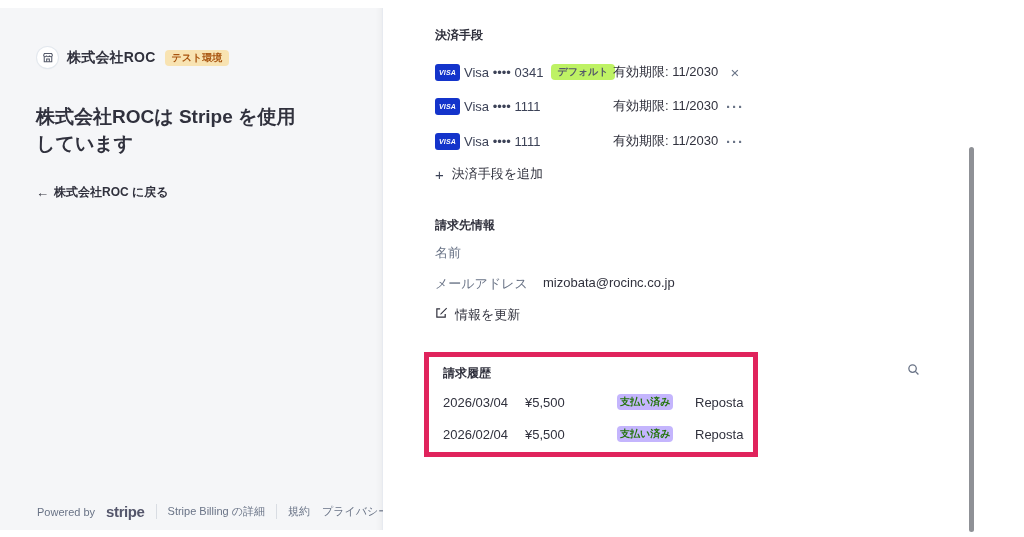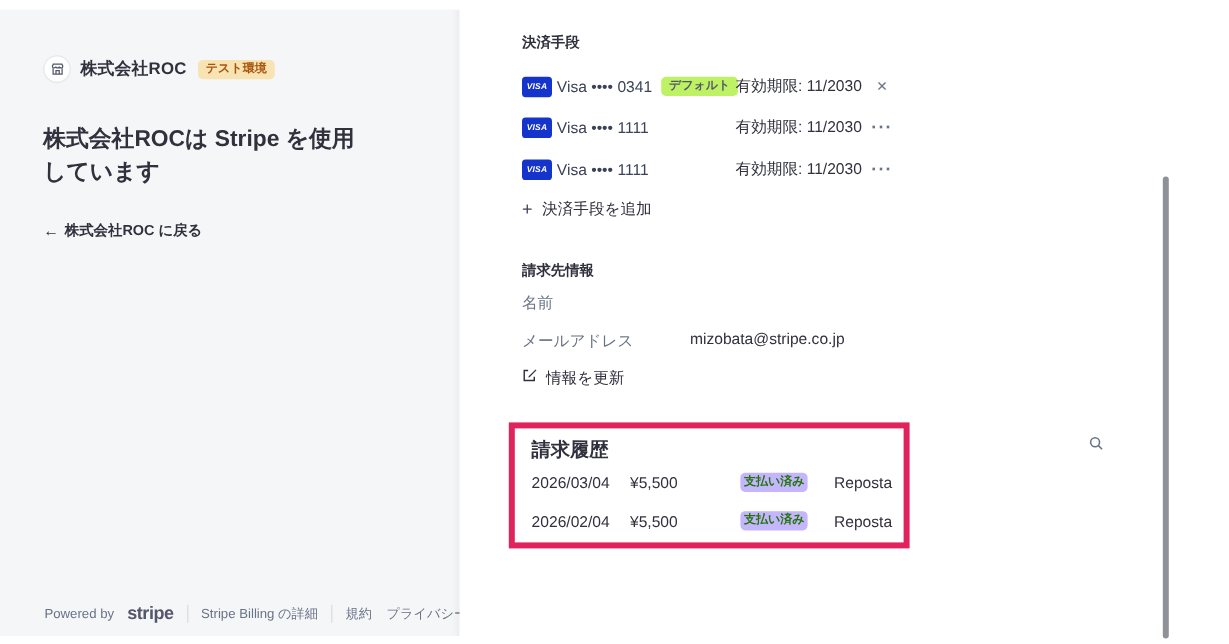--- a/index.html
+++ b/index.html
@@ -48,30 +48,30 @@
   .row-action { position:absolute; left:291px; width:18px; text-align:center; color:#697386;
     cursor:pointer; }
   .close-icon { font-size:15px; line-height:1; }
   .more-icon { font-size:15px; letter-spacing:1px; line-height:1; font-weight:700; }
   .add-link { position:absolute; left:52px; top:165px; display:flex; align-items:center; gap:8px;
     font-size:13px; font-weight:500; color:#30313d; cursor:pointer; }
   .plus-glyph { font-size:15px; color:#3c4257; line-height:1; }
 
   .bi-title { top:217px; }
   .bi-row { position:absolute; left:52px; width:330px; display:grid; grid-template-columns:108px auto;
-    font-size:13px;gap:32px; }
+    font-size:13px; }
   .bi-row-0 { top:244px; } .bi-row-1 { top:275px; }
   .bi-label { color:#697386; }
   .bi-value { color:#30313d; }
   .update-link { position:absolute; left:52px; top:306px; display:flex; gap:7px;
     font-size:13px; font-weight:500; color:#30313d; cursor:pointer; }
 
   .highlight-box { position:absolute; left:41px; top:352px; width:334px; height:105px;
     border:5px solid #e0235c; background:#ffffff; }
-  .ih-title { position:absolute; left:14px; top:8px; font-size:16px; font-weight:700; color:#30313d; }
+  .ih-title { position:absolute; left:14px; top:8px; font-size:12px; font-weight:700; color:#30313d; }
   .ih-row { position:absolute; left:14px; width:300px; display:grid;
     grid-template-columns:82px 92px 78px auto; align-items:center; font-size:13px; color:#30313d; }
   .ih-row-0 { top:37px; } .ih-row-1 { top:69px; }
   .paid-badge { background:#c4b5fd; color:#227409; font-size:10px; font-weight:700;
     padding:3px 3px; border-radius:4px; line-height:1; justify-self:start; }
 
   .search-btn { position:absolute; left:521px; top:360px; width:18px; height:18px;
     display:flex; align-items:center; justify-content:center; cursor:pointer; }
 
   
@@ -158,21 +158,21 @@
       <span>決済手段を追加</span>
     </div>
 
     <div class="sec-title bi-title">請求先情報</div>
 
     <div class="bi-row bi-row-0">
       <span class="bi-label">名前</span>
     </div>
     <div class="bi-row bi-row-1">
       <span class="bi-label">メールアドレス</span>
-      <span class="bi-value">mizobata@stripe.co.jp</span>
+      <span class="bi-value">mizobata@rocinc.co.jp</span>
     </div>
 
     <div class="update-link">
       <span>
         <svg width="13" height="13" viewBox="0 0 14 14" fill="none" stroke="#30313d" stroke-width="1.3">
           <path d="M11 8.5 L11 12 L2 12 L2 3 L5.5 3"></path>
           <path d="M6 8.2 L12.2 2 L13 2.8 L6.8 9 L5.7 9.3 Z" fill="#30313d" stroke="none"></path>
         </svg>
       </span>
       <span>情報を更新</span>

